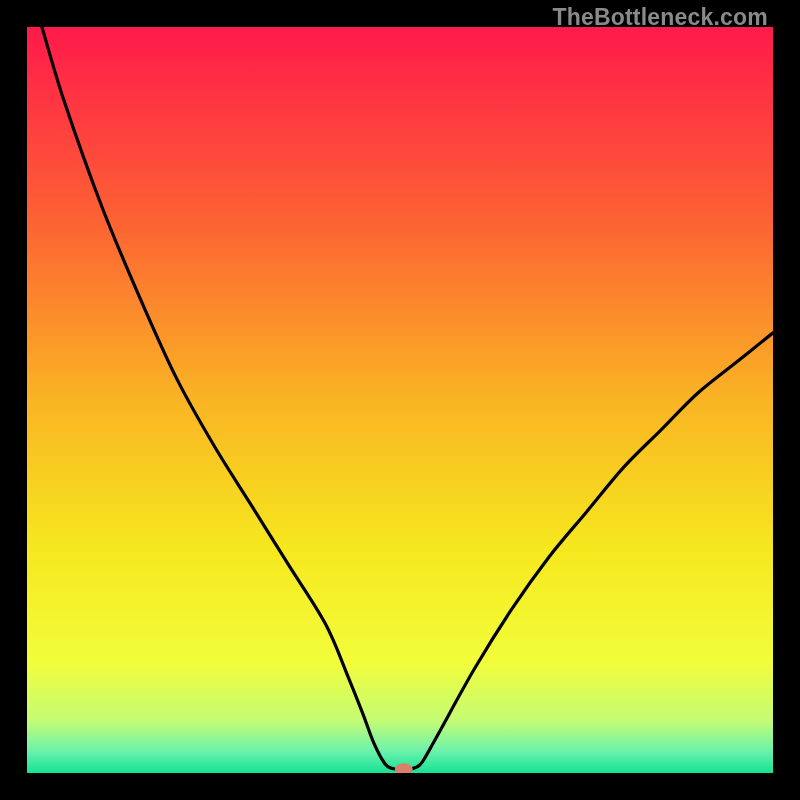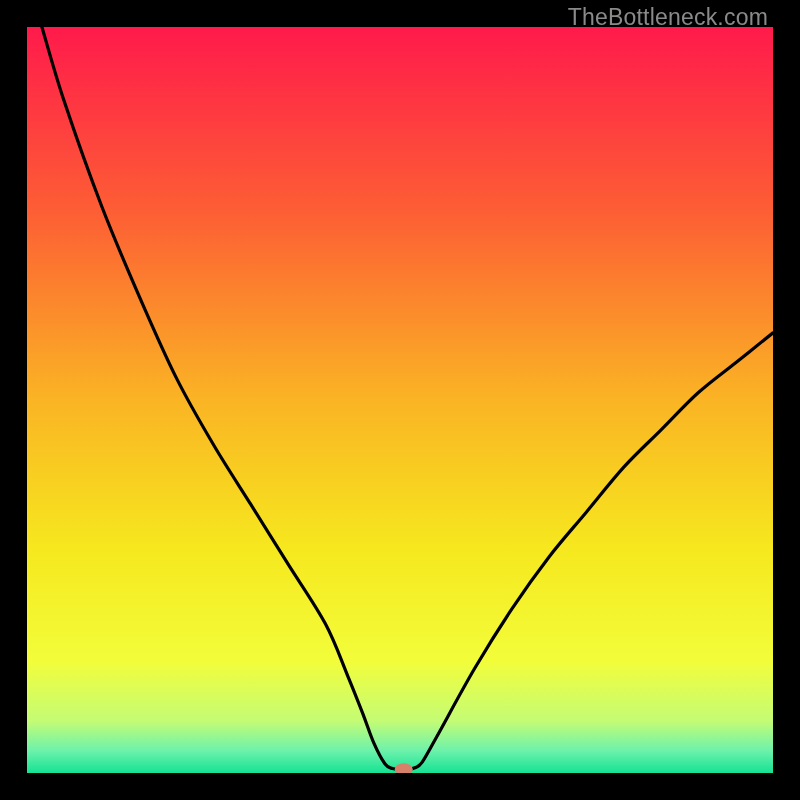--- a/index.html
+++ b/index.html
@@ -24,21 +24,21 @@
     top: 27px;
     width: 746px;
     height: 746px;
   }
   .watermark {
     position: absolute;
     top: 4px;
     right: 32px;
     font-family: Arial, Helvetica, sans-serif;
     font-size: 23px;
-    font-weight: 400;
+    font-weight: 700;
     color: #8a8a8a;
     letter-spacing: 0.2px;
   }
 </style>
 </head>
 <body>
 
 <div class="frame">
   <svg class="plot" viewBox="0 0 746 746" preserveAspectRatio="none">
     <defs>

